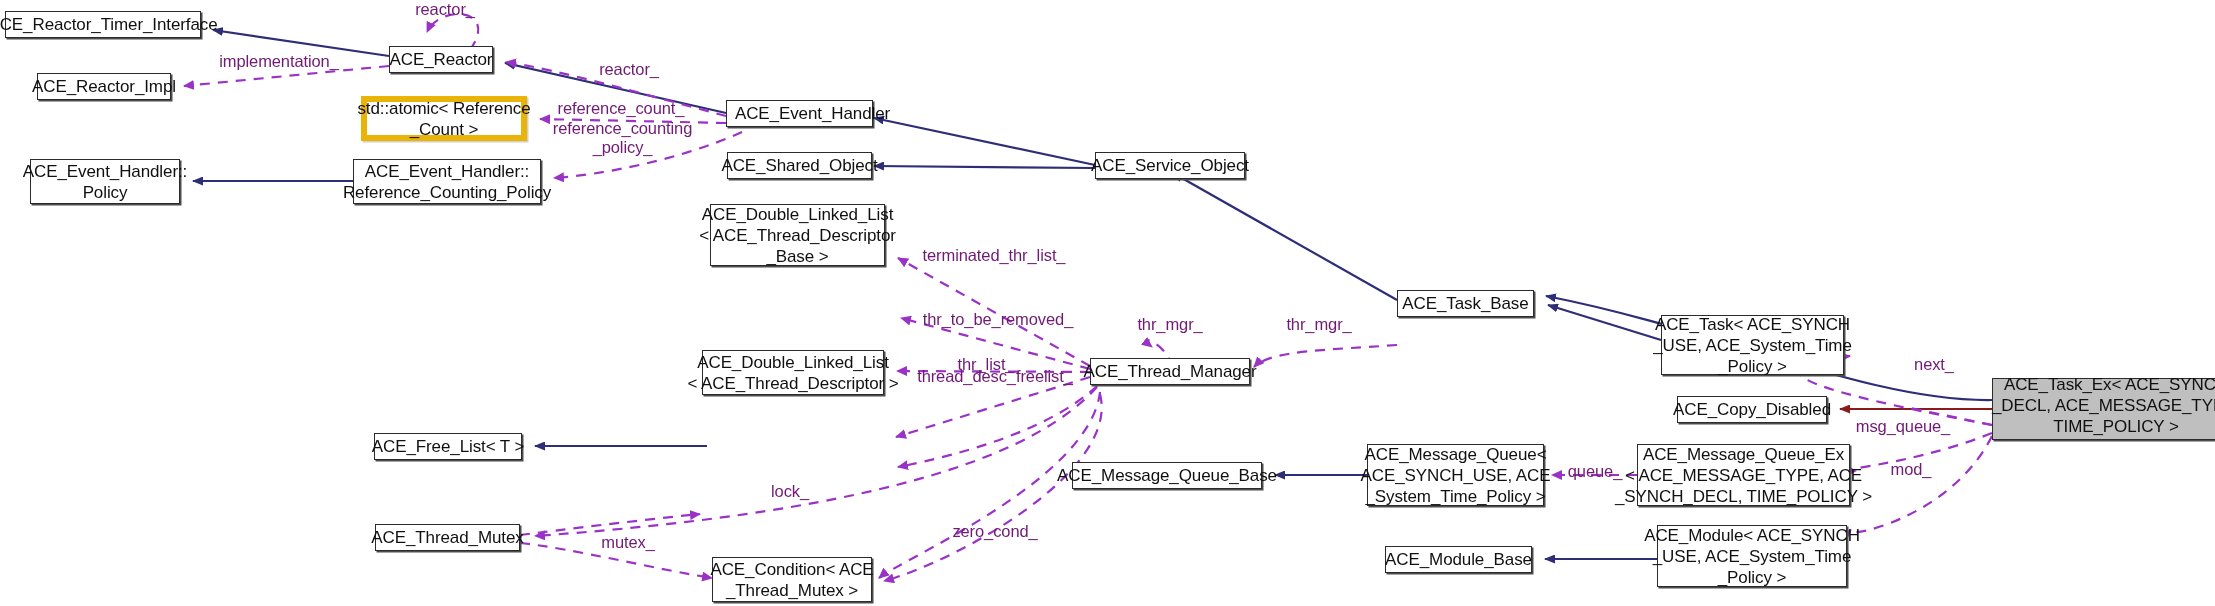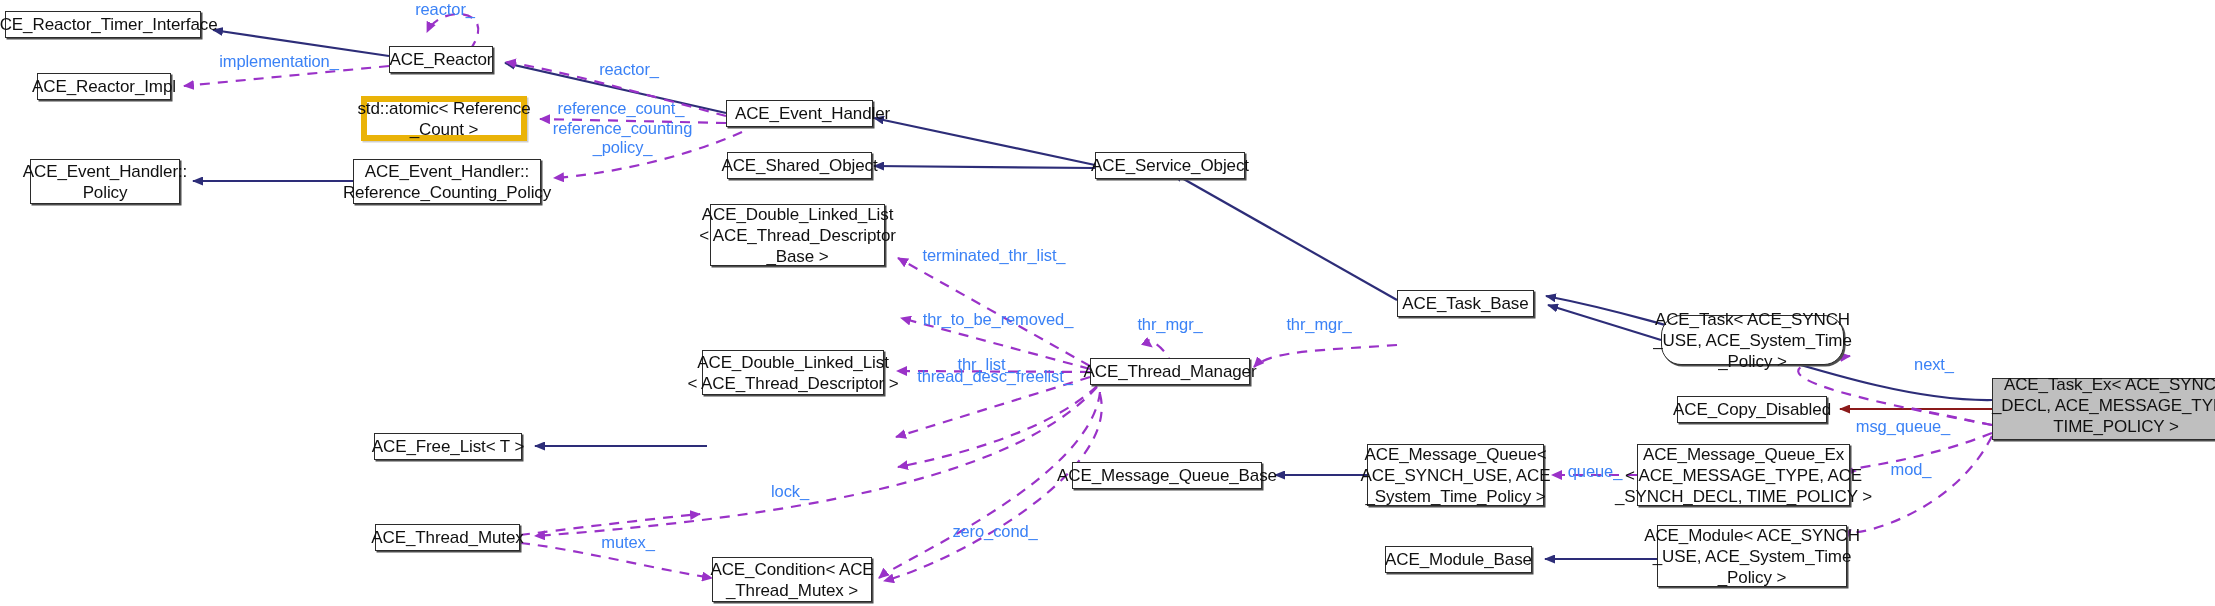--- a/index.html
+++ b/index.html
@@ -49,21 +49,21 @@
   }
   .node.highlight {
     background: #bfbfbf;
     border: 1px solid #2b2b2b;
     box-shadow: 1.5px 1.5px 0 0 #4d4d4d;
   }
   .edge-label {
     position: absolute;
     font-size: 16.5px;
     line-height: 19px;
-    color: #3b82f6;
+    color: #701a75;
     white-space: pre;
     text-align: center;
     letter-spacing: -0.1px;
   }
 </style>
 </head>
 <body>
 
 <div id="diagram">
 
@@ -170,21 +170,21 @@
     <span>ACE_Double_Linked_List
 &lt; ACE_Thread_Descriptor
 _Base &gt;</span>
   </div>
 
   <div class="node" style="left:1397px; top:290px; width:137px; height:27px;">
     <span>ACE_Task_Base</span>
   </div>
 
 
-  <div class="node" style="left:1661px; top:315px; width:183px; height:50px;border-radius:20px;">
+  <div class="node" style="left:1661px; top:315px; width:183px; height:60px;">
     <span>ACE_Task&lt; ACE_SYNCH
 _USE, ACE_System_Time
 _Policy &gt;</span>
   </div>
 
   <div class="node" style="left:702px; top:350px; width:182px; height:45px;">
     <span>ACE_Double_Linked_List
 &lt; ACE_Thread_Descriptor &gt;</span>
   </div>
 

